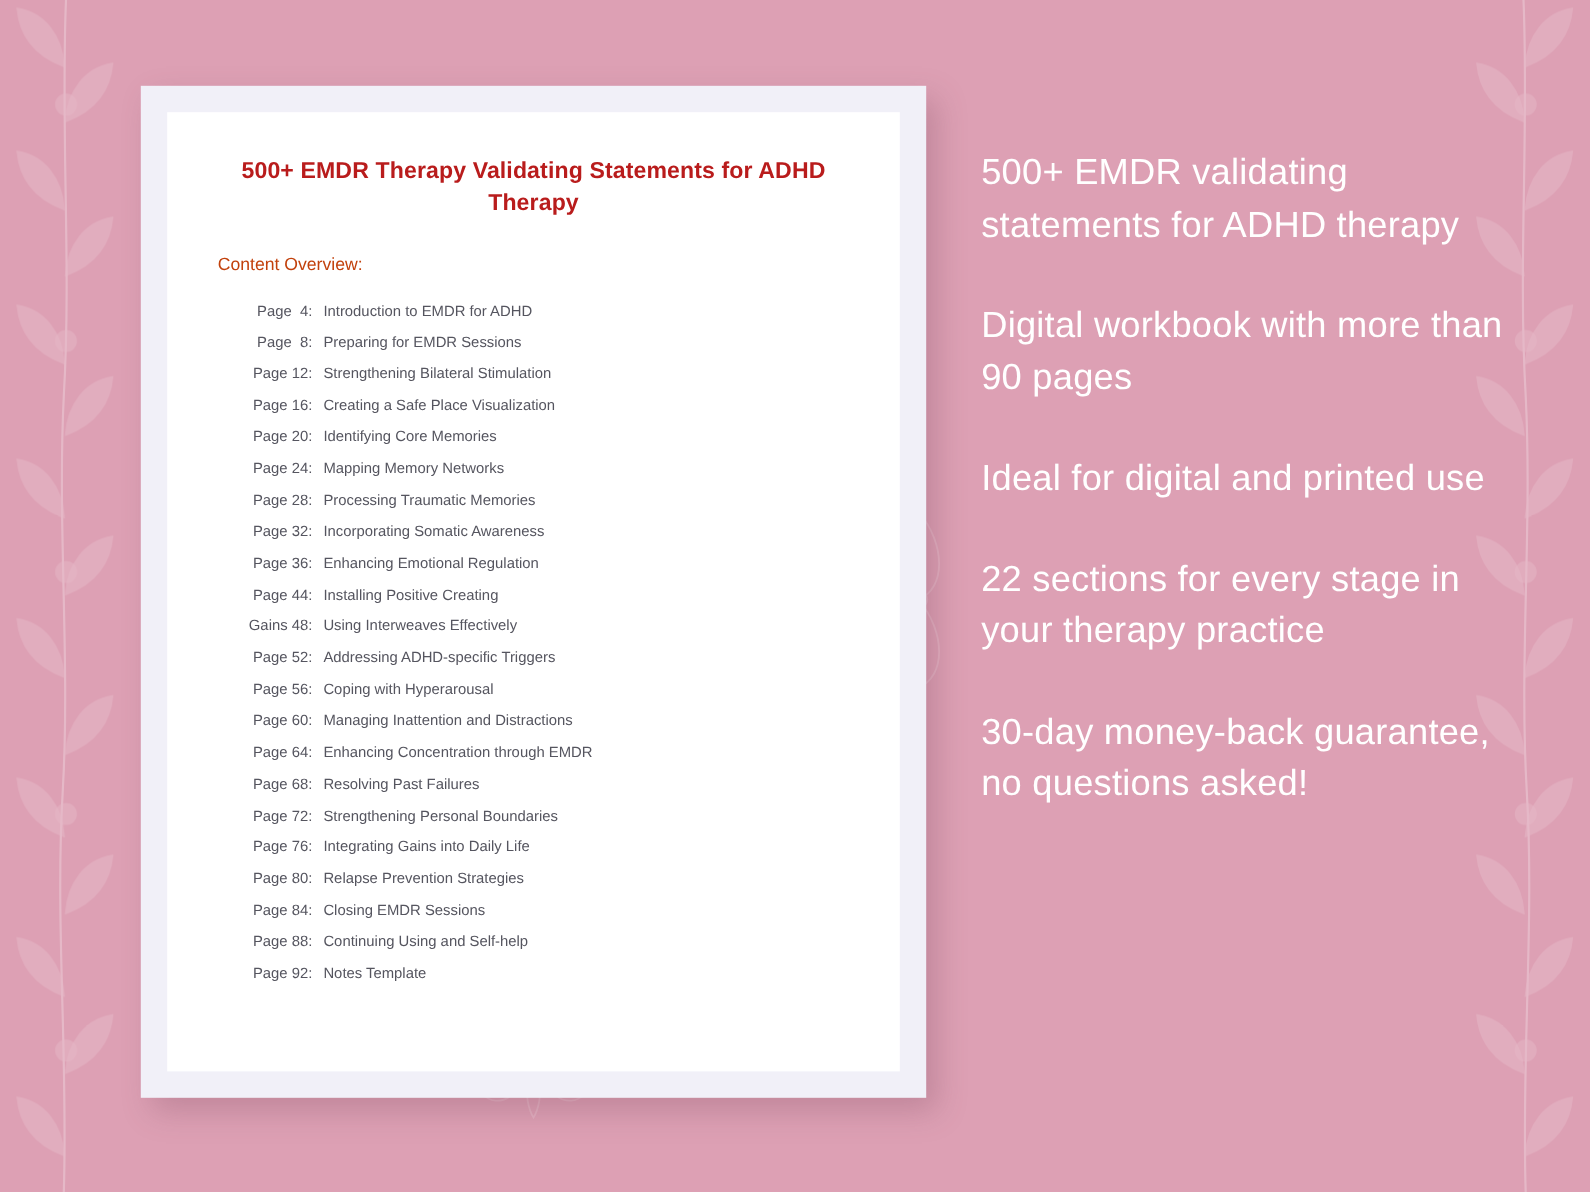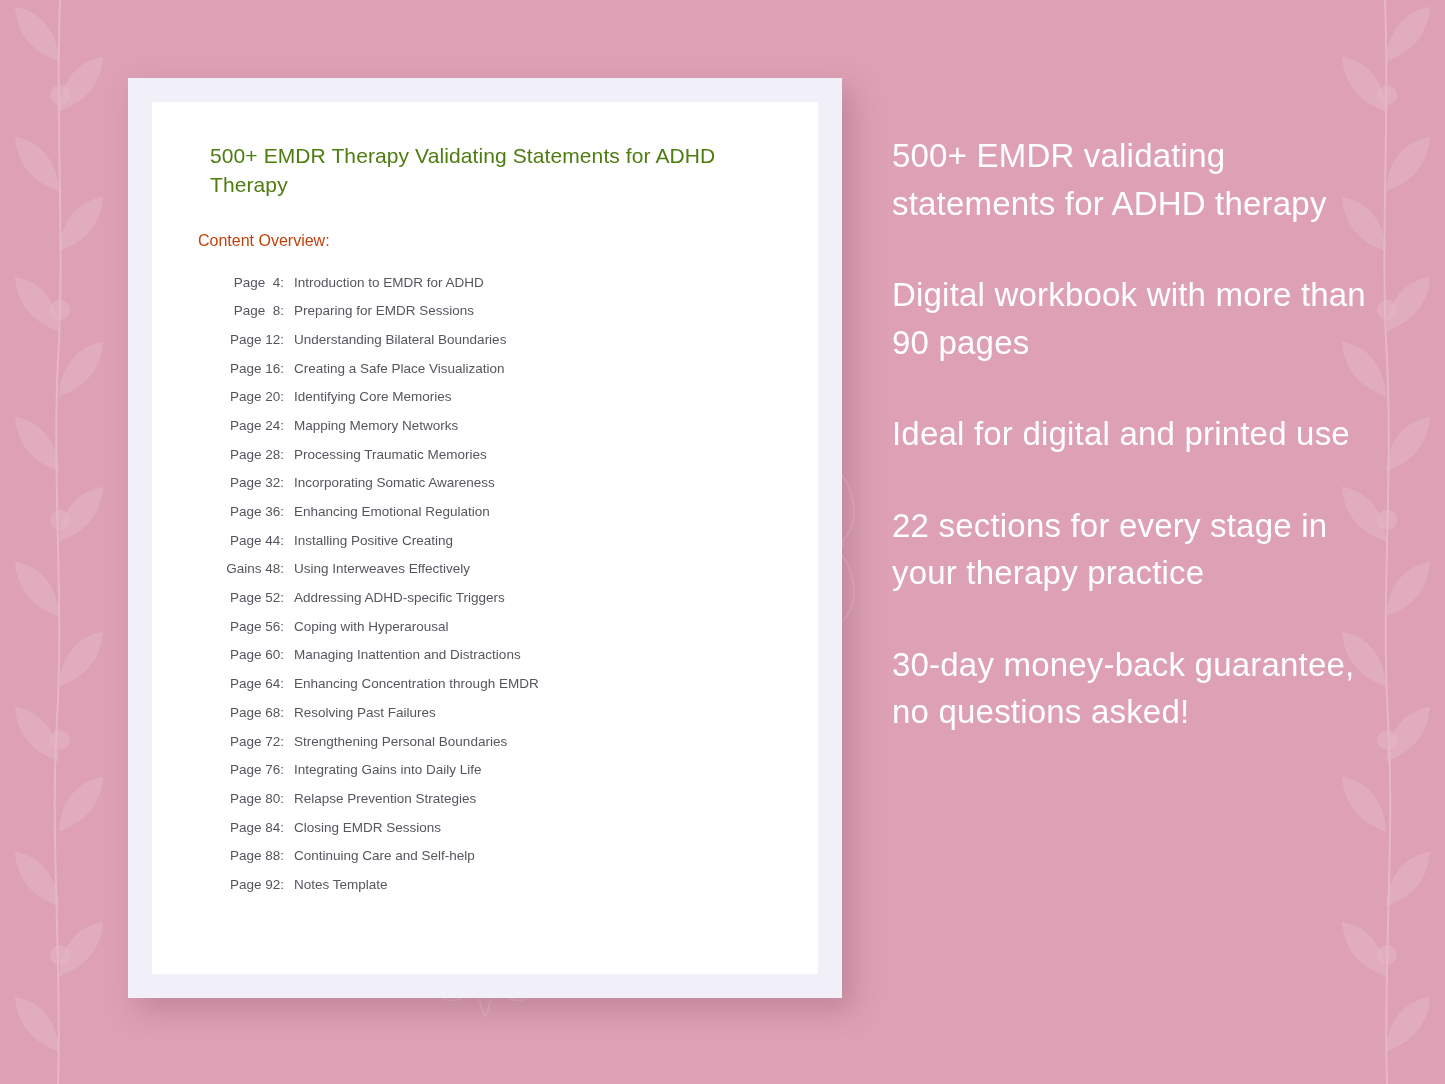--- a/index.html
+++ b/index.html
@@ -72,22 +72,23 @@
   .mandala svg { width: 100%; height: 100%; display: block; }
 
   .doc-content {
     position: relative;
     padding: 40px 44px 0 44px;
     height: 100%;
   }
   .doc-title {
     font-size: 21px;
     line-height: 1.38;
-    color: #4d7c0f;
-    font-weight: 400;
+    color: #b91c1c;
+    text-align: center;
+    font-weight: 700;
     margin: 0 14px 0 14px;
     letter-spacing: .1px;
   }
   .doc-subtitle {
     font-size: 16px;
     color: #c2410c;
     margin-top: 32px;
     margin-left: 2px;
     font-weight: 400;
   }
@@ -251,21 +252,21 @@
           <li>
             <span class="pg">Page  4:</span>
             <span class="ttl">Introduction to EMDR for ADHD</span>
           </li>
           <li>
             <span class="pg">Page  8:</span>
             <span class="ttl">Preparing for EMDR Sessions</span>
           </li>
           <li>
             <span class="pg">Page 12:</span>
-            <span class="ttl">Understanding Bilateral Boundaries</span>
+            <span class="ttl">Strengthening Bilateral Stimulation</span>
           </li>
           <li>
             <span class="pg">Page 16:</span>
             <span class="ttl">Creating a Safe Place Visualization</span>
           </li>
           <li>
             <span class="pg">Page 20:</span>
             <span class="ttl">Identifying Core Memories</span>
           </li>
           <li>
@@ -323,21 +324,21 @@
           <li>
             <span class="pg">Page 80:</span>
             <span class="ttl">Relapse Prevention Strategies</span>
           </li>
           <li>
             <span class="pg">Page 84:</span>
             <span class="ttl">Closing EMDR Sessions</span>
           </li>
           <li>
             <span class="pg">Page 88:</span>
-            <span class="ttl">Continuing Care and Self-help</span>
+            <span class="ttl">Continuing Using and Self-help</span>
           </li>
           <li>
             <span class="pg">Page 92:</span>
             <span class="ttl">Notes Template</span>
           </li>
         </ul>
 
       </div>
     </div>
   </div>

